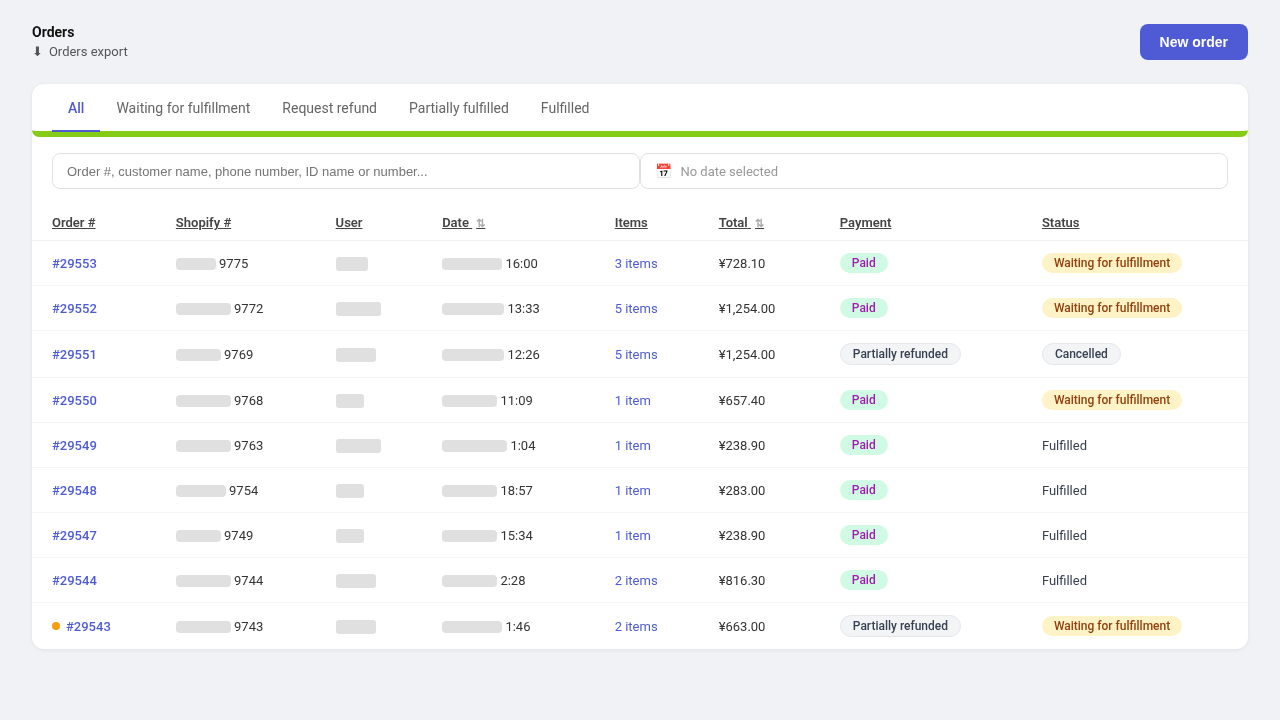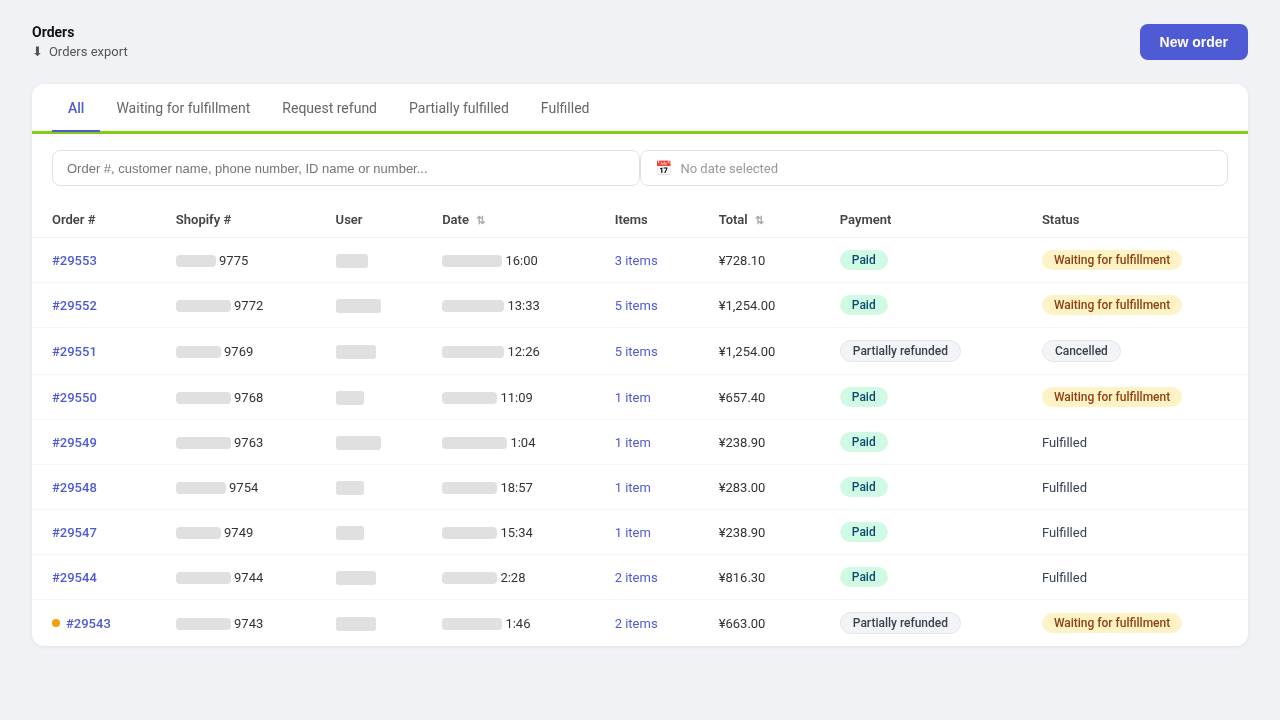--- a/index.html
+++ b/index.html
@@ -52,21 +52,22 @@
       background: white;
       border-radius: 12px;
       padding: 0;
       box-shadow: 0 1px 4px rgba(0,0,0,0.07);
       overflow: hidden;
     }
     .tabs {
       display: flex;
       gap: 0;
       padding: 0 20px;
-      border-bottom: 3px solid #84cc16;
+      border-bottom: 6px solid #84cc16;
+      border-radius: 7px;
     }
     .tab {
       padding: 16px 16px 14px;
       font-size: 14px;
       color: #666;
       cursor: pointer;
       border-bottom: 2px solid transparent;
       margin-bottom: -1px;
       white-space: nowrap;
     }
@@ -112,20 +113,21 @@
     thead tr {
       border-bottom: 1px solid #f0f0f0;
     }
     th {
       text-align: left;
       padding: 10px 20px;
       font-size: 13px;
       font-weight: 600;
       color: #444;
       white-space: nowrap;
+      text-decoration: underline;
     }
     th.sortable {
       cursor: pointer;
     }
     th .sort-icon {
       margin-left: 4px;
       color: #aaa;
       font-size: 11px;
     }
     td {
@@ -169,21 +171,21 @@
     .badge {
       display: inline-block;
       padding: 3px 12px;
       border-radius: 20px;
       font-size: 12px;
       font-weight: 500;
       white-space: nowrap;
     }
     .badge-paid {
       background: #d1fae5;
-      color: #0c4a6e;
+      color: #a21caf;
     }
     .badge-partially-refunded {
       background: #f3f4f6;
       color: #374151;
       border: 1px solid #e5e7eb;
     }
     .status-waiting {
       background: #fef3c7;
       color: #92400e;
     }

